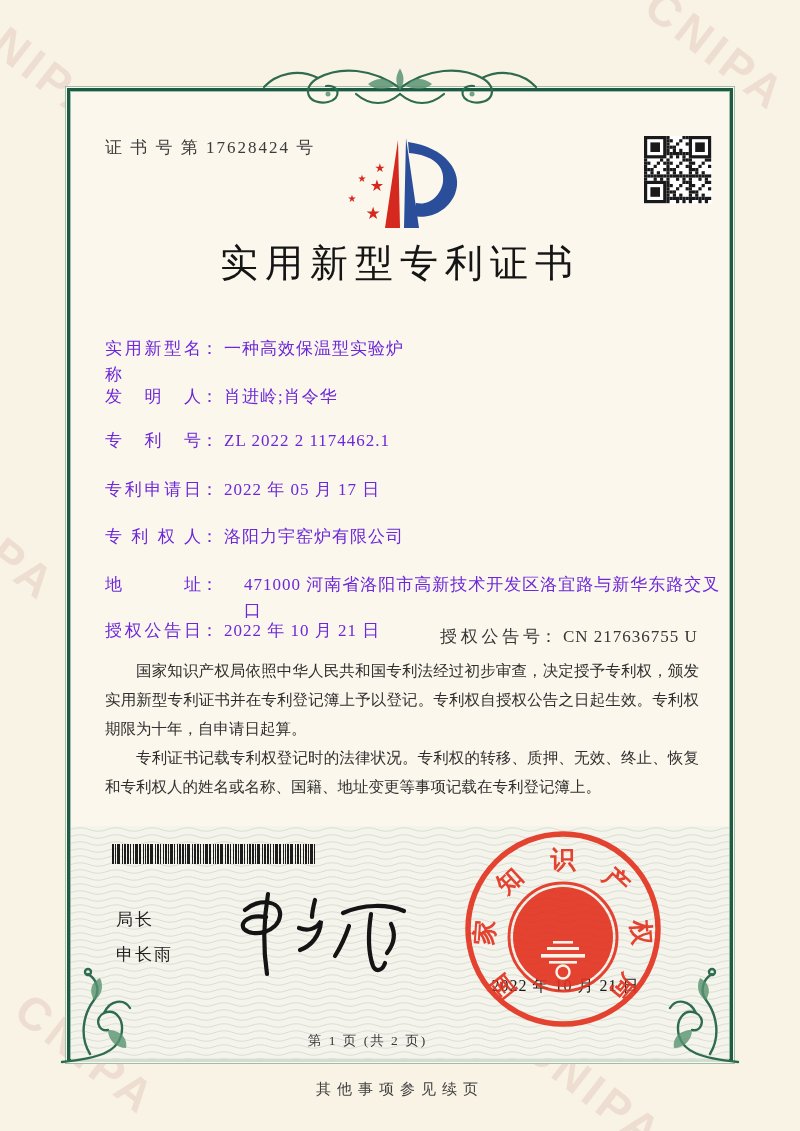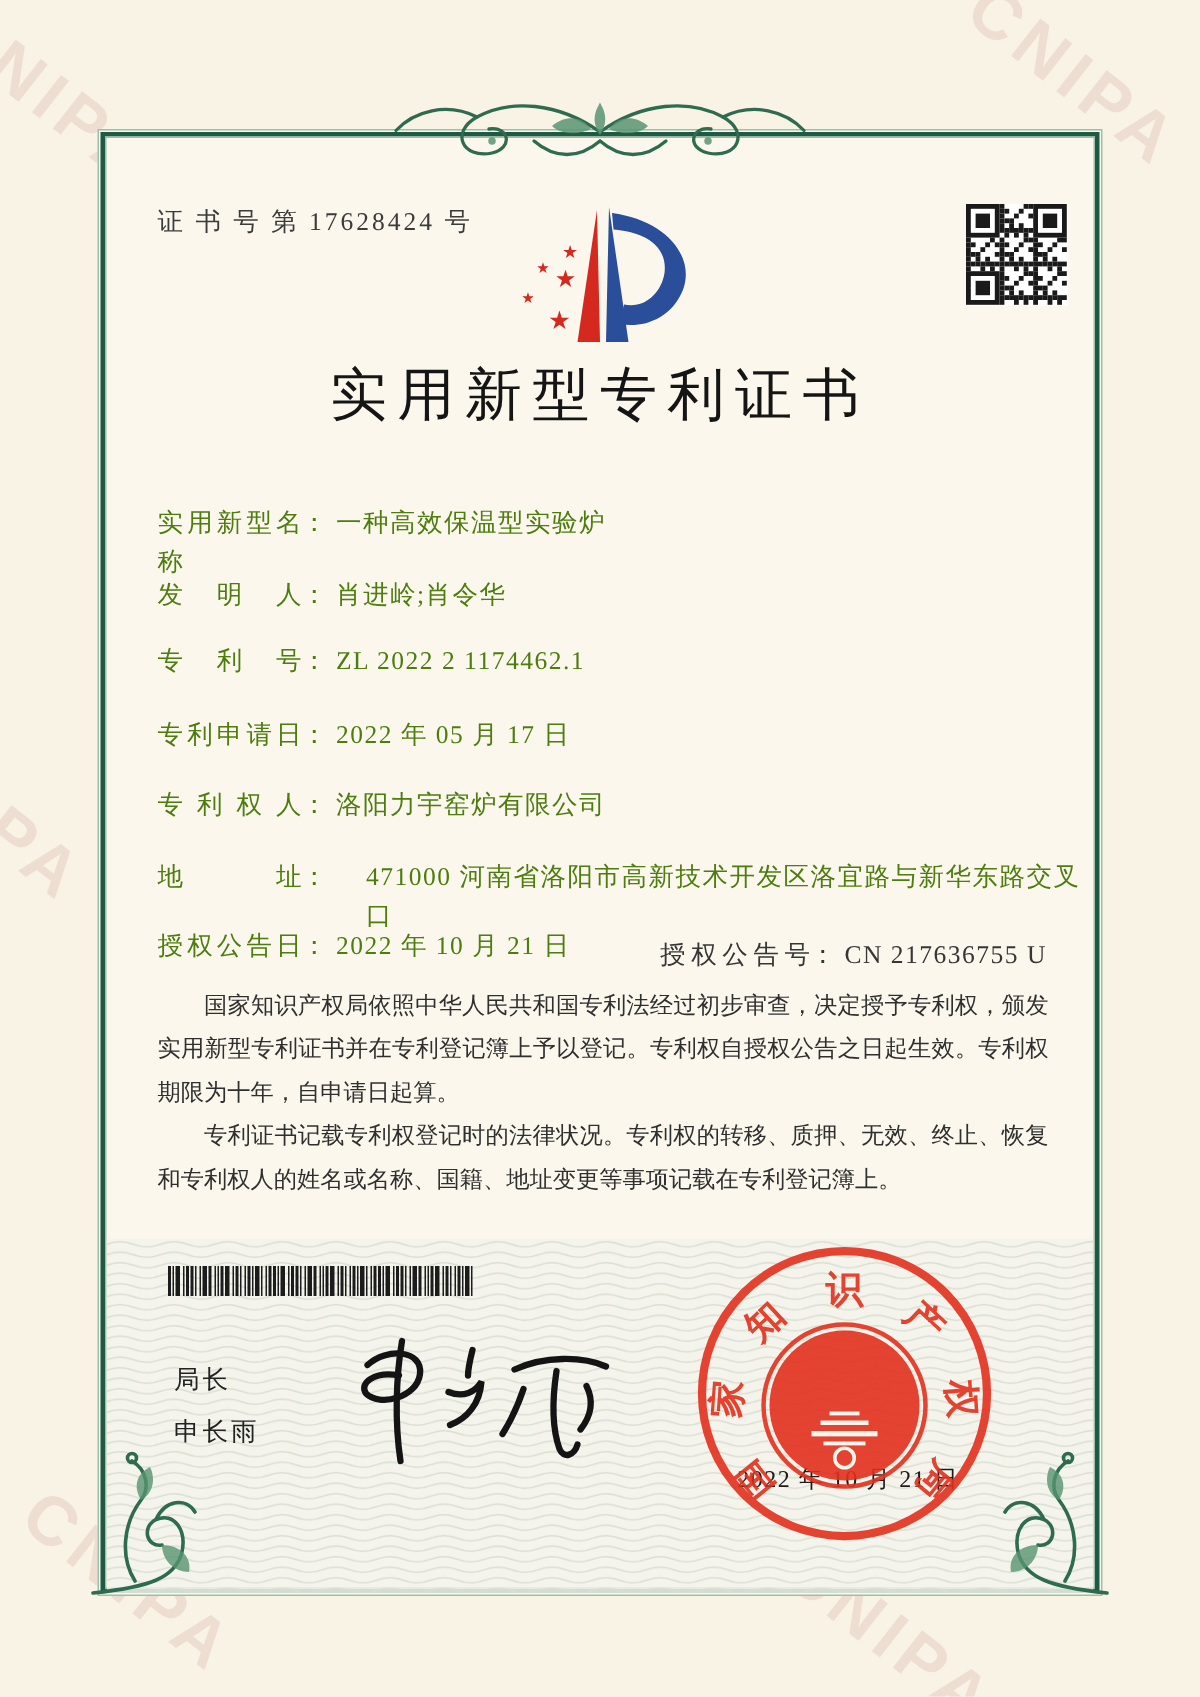--- a/index.html
+++ b/index.html
@@ -18,21 +18,21 @@
   .wave-strip{position:absolute;left:71px;top:826px;width:658px;height:236px;}
 
   .cert-number{position:absolute;left:105px;top:136px;font-size:17px;color:#3b3b3b;letter-spacing:2px;}
   .logo{position:absolute;left:333px;top:124px;}
   .qr{position:absolute;left:644px;top:136px;}
 
   .title{position:absolute;left:0;right:0;top:238px;text-align:center;
     font-size:38px;font-weight:normal;letter-spacing:7px;color:#151515;}
 
   .row{position:absolute;left:105px;display:flex;align-items:flex-start;
-    font-size:17px;color:#4d7c0f;line-height:26px;}
+    font-size:17px;color:#6d28d9;line-height:26px;}
   .flabel{display:inline-block;width:96px;text-align:justify;text-align-last:justify;}
   .colon{display:inline-block;margin-right:6px;}
   .fvalue{display:inline-block;letter-spacing:1px;}
   .fvalue.wide{width:478px;margin-left:20px;}
   .grant-col2{position:absolute;left:440px;top:624px;display:flex;align-items:flex-start;
     font-size:17px;color:#363636;line-height:26px;}
   .grant-col2 .flabel{width:100px;}
 
   .paragraphs{position:absolute;left:105px;top:656px;width:594px;
     font-size:15.5px;line-height:29px;color:#2f2f2f;text-align:justify;}
@@ -482,14 +482,16 @@
           <rect x="90" y="112" width="20" height="2.6"></rect>
           <rect x="84" y="118" width="32" height="3"></rect>
           <rect x="78" y="125" width="44" height="3.6"></rect>
           <rect x="86" y="132" width="28" height="2.6"></rect>
         </g>
         <circle cx="100" cy="143" r="6.5" fill="none" stroke="#fdf6ec" stroke-width="2.4"></circle>
       </g>
     </g>
   </svg>
 
+  <div class="page-info">第 1 页 (共 2 页)</div>
+  <div class="continuation">其他事项参见续页</div>
 
 </div>
 
 </body></html>

